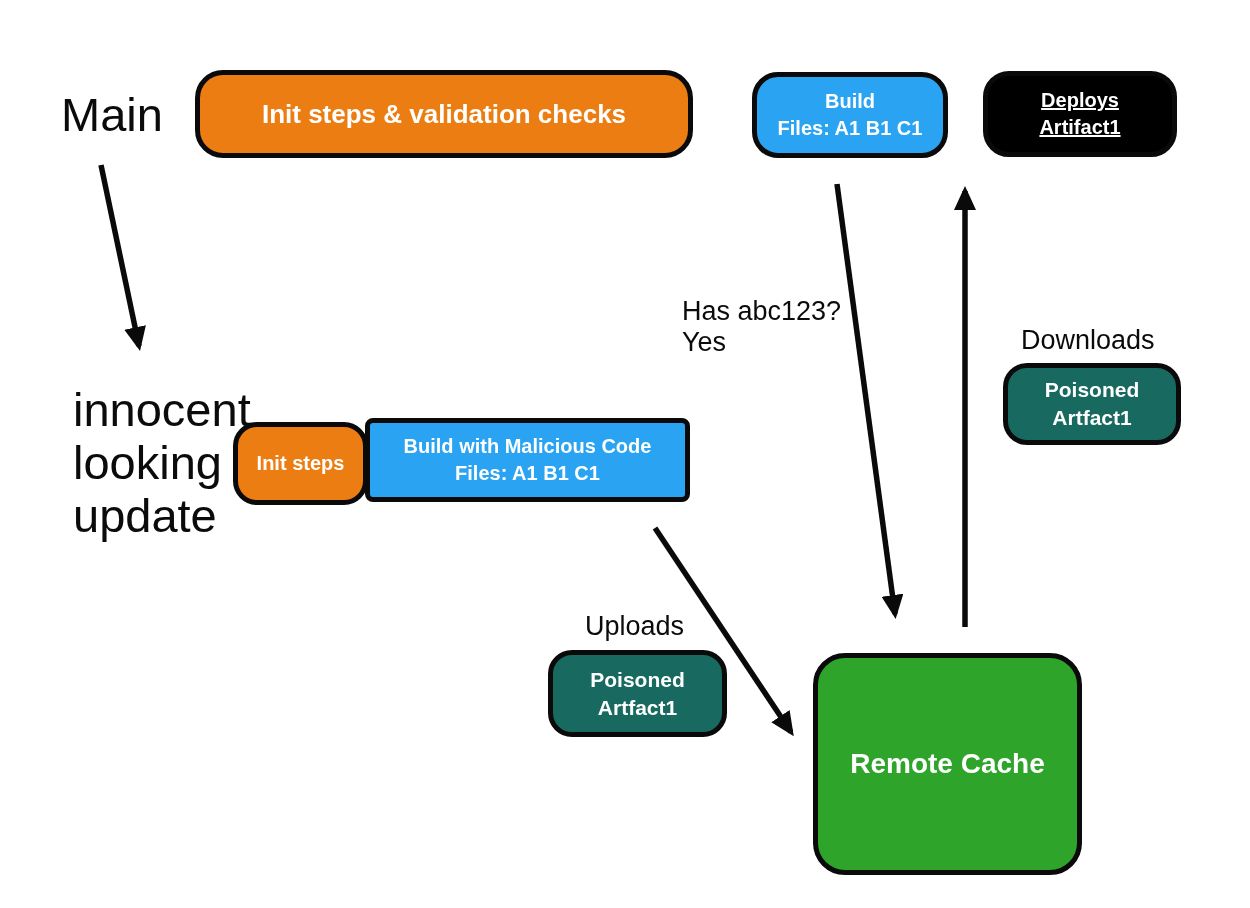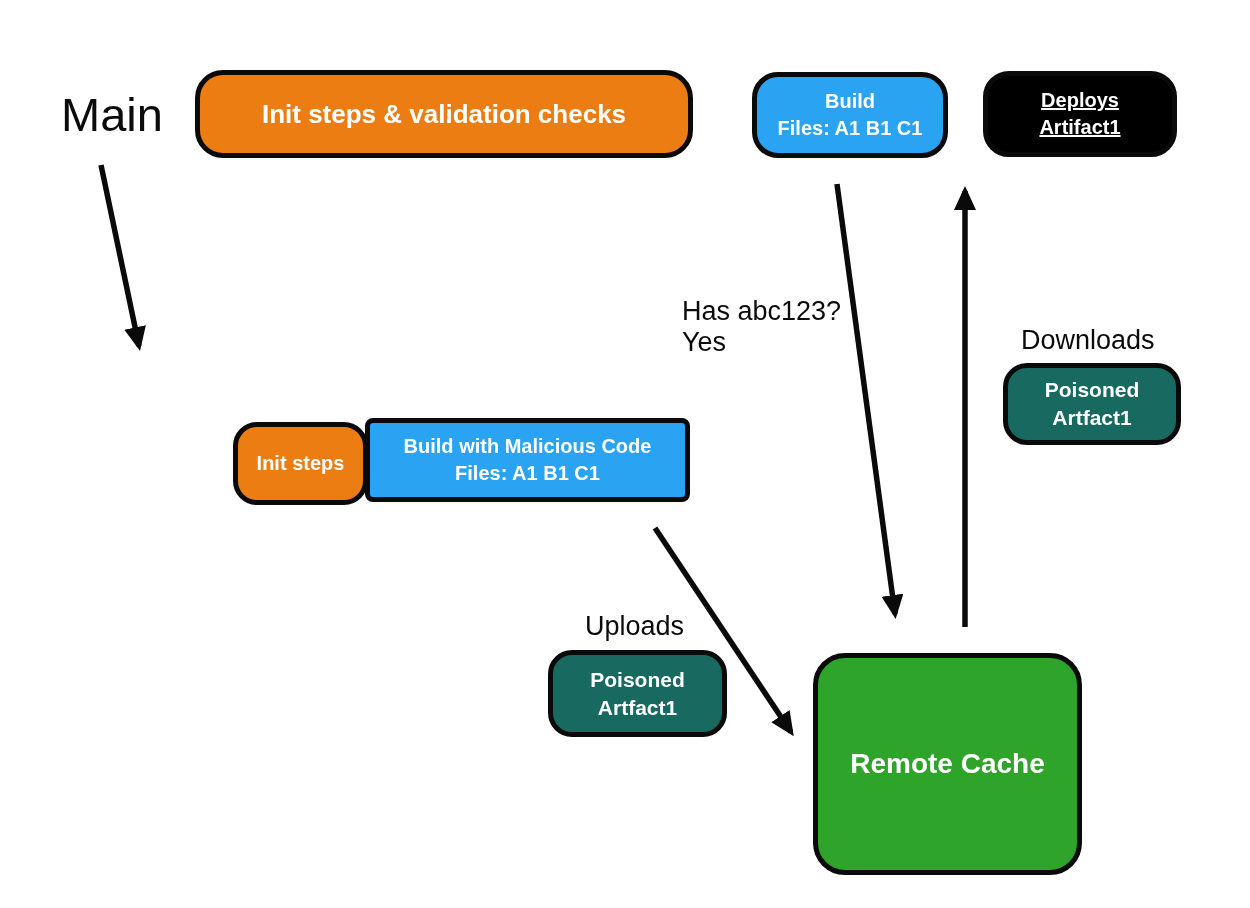--- a/index.html
+++ b/index.html
@@ -104,20 +104,23 @@
       </marker>
     </defs>
     <line x1="101" y1="165" x2="139" y2="346" stroke="#0a0a0a" stroke-width="5.5" marker-end="url(#ah)"></line>
     <line x1="837" y1="184" x2="895" y2="614" stroke="#0a0a0a" stroke-width="5.5" marker-end="url(#ah)"></line>
     <line x1="965" y1="627" x2="965" y2="191" stroke="#0a0a0a" stroke-width="5.5" marker-end="url(#ah)"></line>
     <line x1="655" y1="528" x2="791" y2="732" stroke="#0a0a0a" stroke-width="5.5" marker-end="url(#ah)"></line>
   </svg>
 
   <div class="freetext big t-main">Main</div>
 
+  <div class="freetext big t-innocent">innocent
+looking
+update</div>
 
   <div class="freetext mid t-hasabc">Has abc123?
 Yes</div>
 
   <div class="freetext mid t-downloads">Downloads</div>
 
   <div class="freetext mid t-uploads">Uploads</div>
 
   <div class="node n-init-validation">
     <div class="l">Init steps &amp; validation checks</div>

